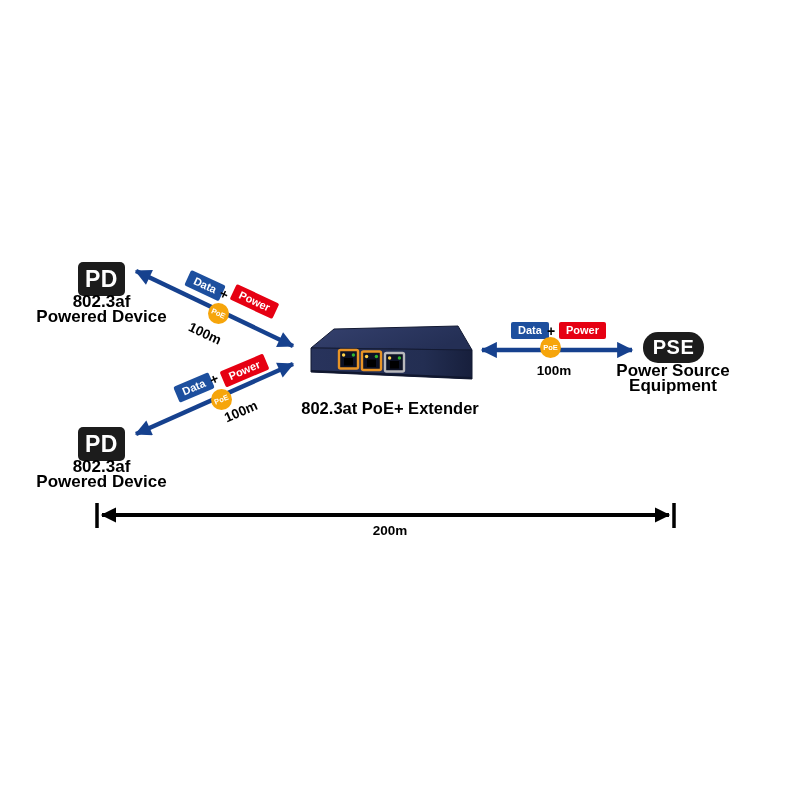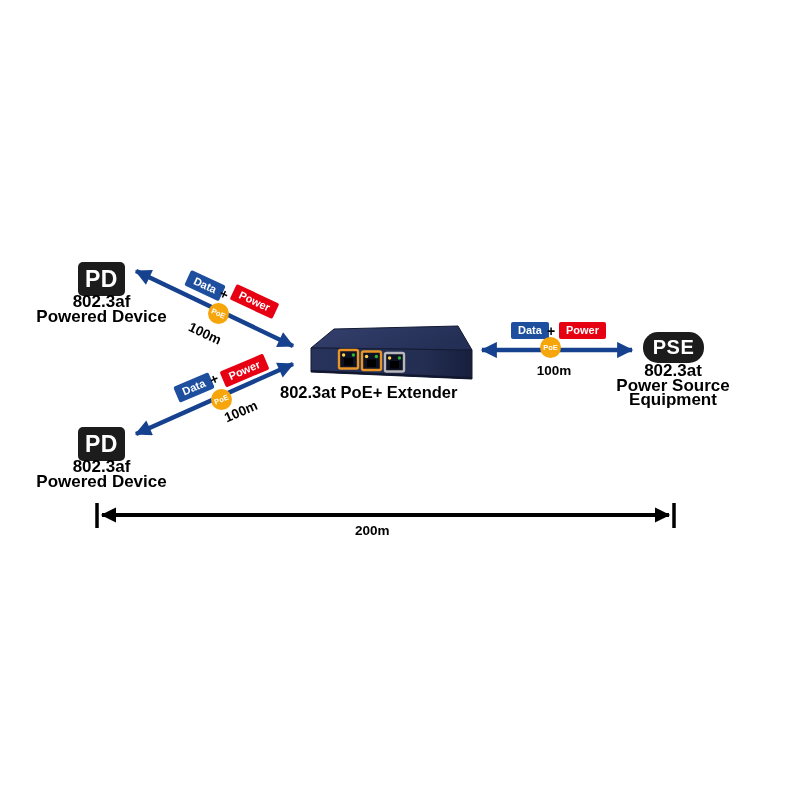--- a/index.html
+++ b/index.html
@@ -41,25 +41,25 @@
     display:flex;align-items:center;justify-content:center;
   }
   .dist{
     position:absolute;color:#000;font-weight:bold;font-size:13.5px;text-align:center;
   }
 
   .rot-top{transform:rotate(25deg);}
   .rot-bot{transform:rotate(-23deg);}
 
   .extender-title{
-    position:absolute;left:280px;top:383px;width:220px;text-align:left;
+    position:absolute;left:280px;top:399px;width:220px;text-align:center;
     color:#000;font-weight:bold;font-size:16.5px;
   }
   .total-dist{
-    position:absolute;left:355px;top:523px;width:70px;
+    position:absolute;left:355px;top:523px;width:70px;text-align:center;
     color:#000;font-weight:bold;font-size:13.5px;
   }
 </style>
 </head>
 <body>
 
 <div class="stage">
 
   <svg class="abs" width="800" height="800" viewBox="0 0 800 800">
     <defs>
@@ -123,21 +123,20 @@
   </div>
 
   <div class="dev-box pd-box" style="left:78px;top:427px;">PD</div>
   <div class="dev-label" style="left:24px;top:460px;width:155px;">
     <div>802.3af</div>
     <div>Powered Device</div>
   </div>
 
   <div class="dev-box pse-box" style="left:643px;top:332px;border-radius:15px;">PSE</div>
   <div class="dev-label" style="left:583px;top:364px;width:180px;">
-    <div>802.3at</div>
     <div>Power Source Equipment</div>
   </div>
 
   <div class="badge badge-data rot-top" style="left:186px;top:277px;">Data</div>
   <div class="plus rot-top" style="left:220px;top:287px;">+</div>
   <div class="badge badge-power rot-top" style="left:231px;top:293px;">Power</div>
   <div class="poe-dot" style="left:208px;top:303px;">
     <span class="rot-top">PoE</span>
   </div>
   <div class="dist rot-top" style="left:179px;top:326px;width:52px;">100m</div>

